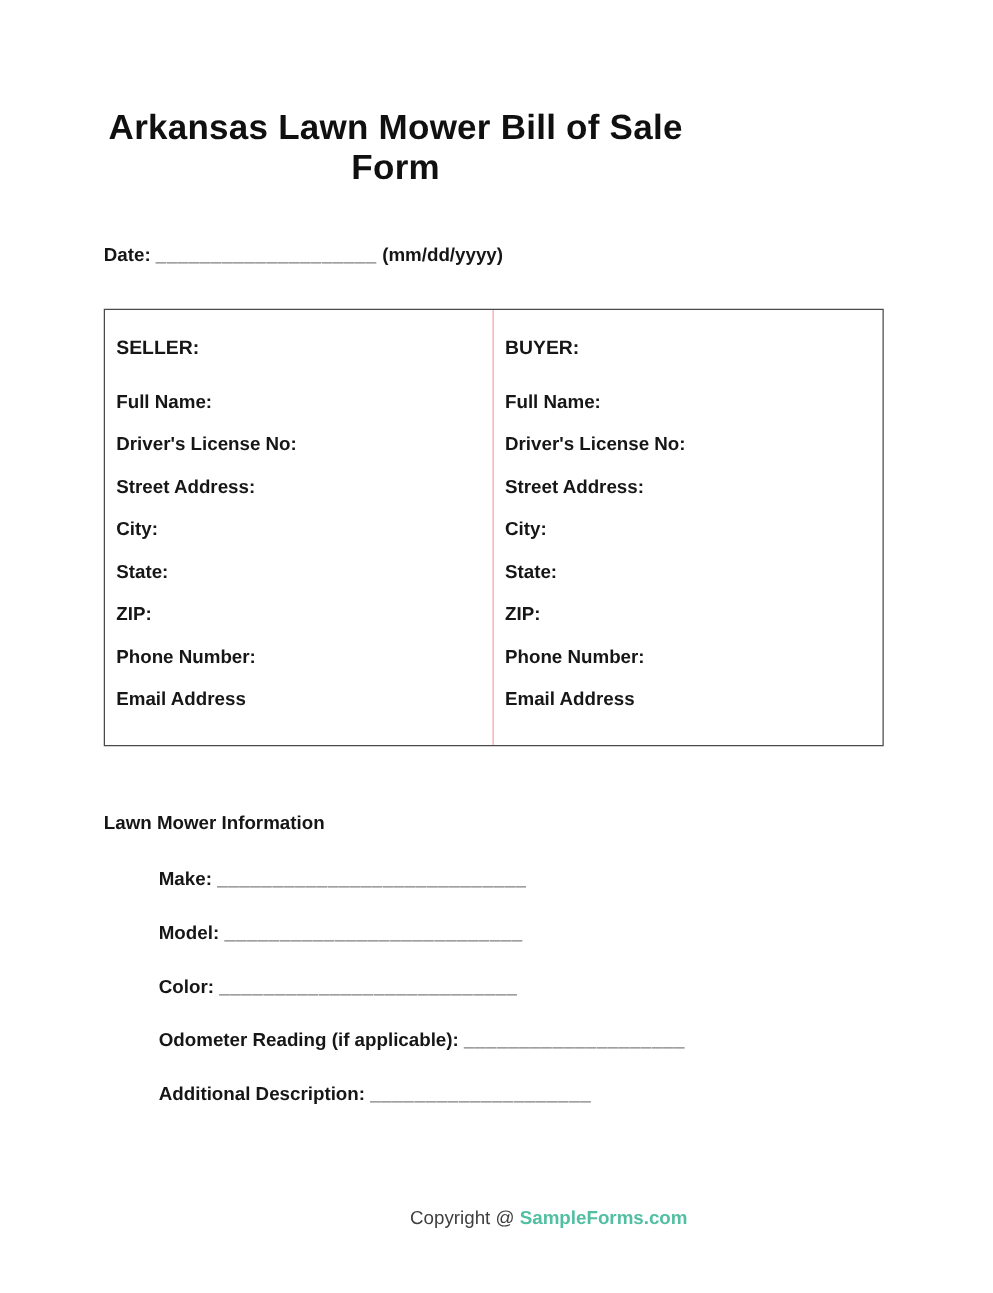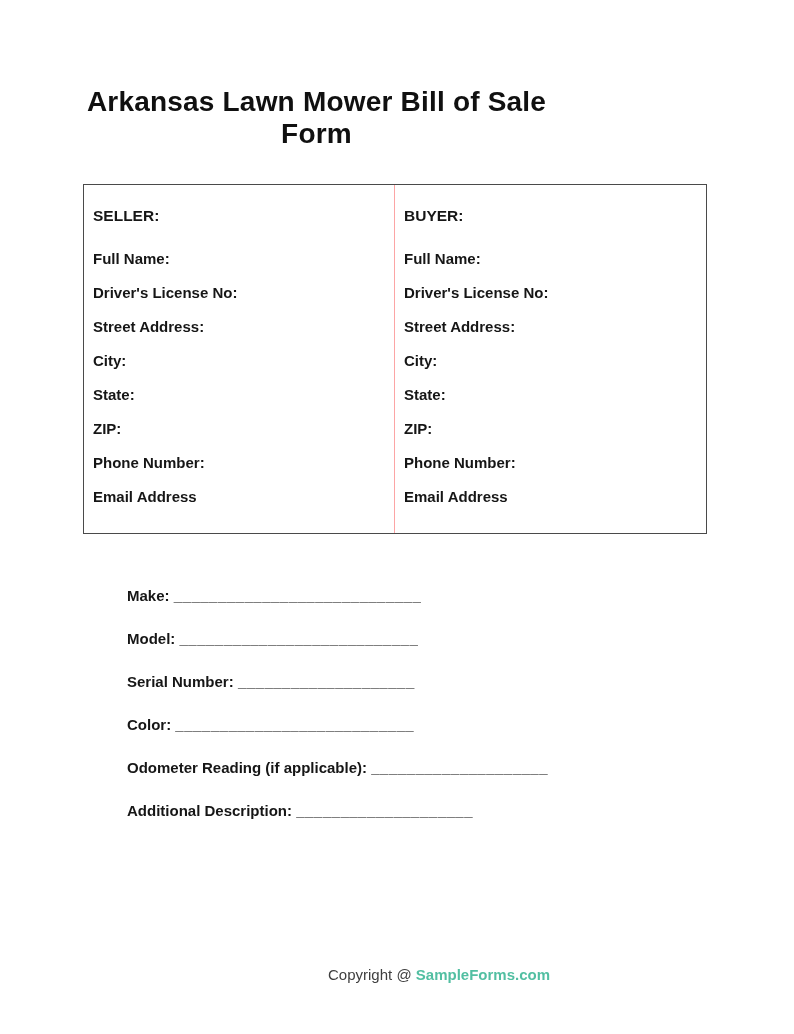--- a/index.html
+++ b/index.html
@@ -86,20 +86,25 @@
     text-align: center;
   }
 </style>
 </head>
 <body>
 
 <div class="page">
 
   <h1 class="doc-title">Arkansas Lawn Mower Bill of Sale Form</h1>
 
+  <div class="date-line">
+    <span>Date:</span>
+    <span class="blank">____________________</span>
+    <span>(mm/dd/yyyy)</span>
+  </div>
 
   <div class="parties-box">
 
     <div class="party-col seller">
       <div class="party-heading">SELLER:</div>
       <div class="party-field">Full Name:</div>
       <div class="party-field">Driver's License No:</div>
       <div class="party-field">Street Address:</div>
       <div class="party-field">City:</div>
       <div class="party-field">State:</div>
@@ -116,36 +121,33 @@
       <div class="party-field">City:</div>
       <div class="party-field">State:</div>
       <div class="party-field">ZIP:</div>
       <div class="party-field">Phone Number:</div>
       <div class="party-field">Email Address</div>
     </div>
 
   </div>
 
   <div class="mower-section">
+    <div class="mower-heading">Lawn Mower Information</div>
 
     <div class="mower-field">
       <span>Make:</span>
       <span class="blank">____________________________</span>
     </div>
 
     <div class="mower-field">
       <span>Model:</span>
       <span class="blank">___________________________</span>
     </div>
 
 
-    <div class="mower-field">
-      <span>Serial Number:</span>
-      <span class="blank">____________________</span>
-    </div>
 
     <div class="mower-field">
       <span>Color:</span>
       <span class="blank">___________________________</span>
     </div>
 
     <div class="mower-field">
       <span>Odometer Reading (if applicable):</span>
       <span class="blank">____________________</span>
     </div>

